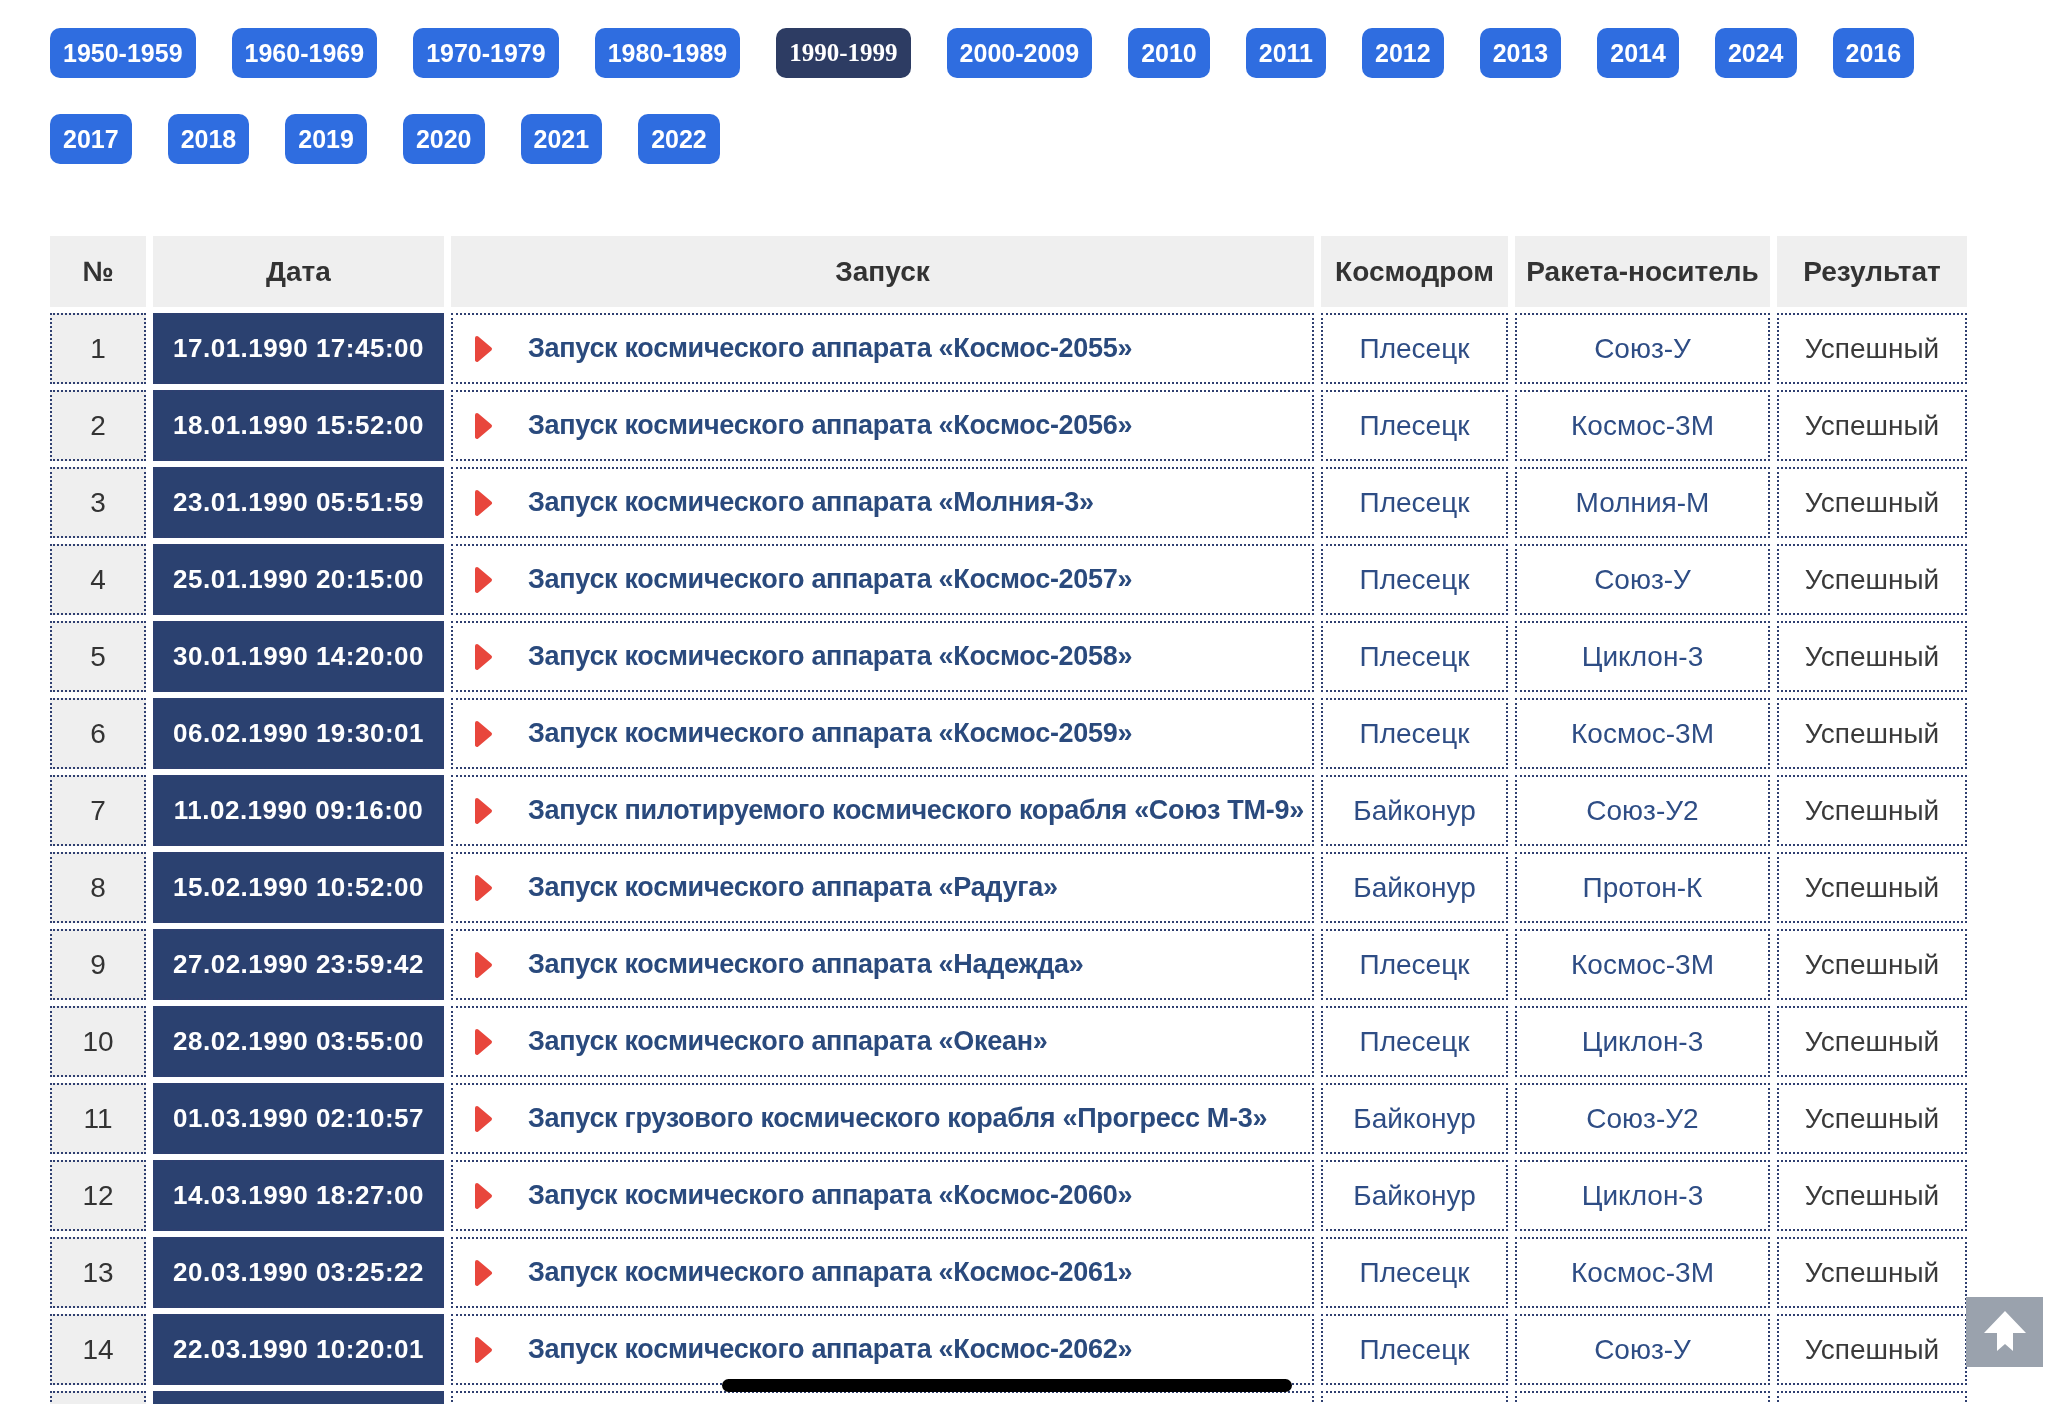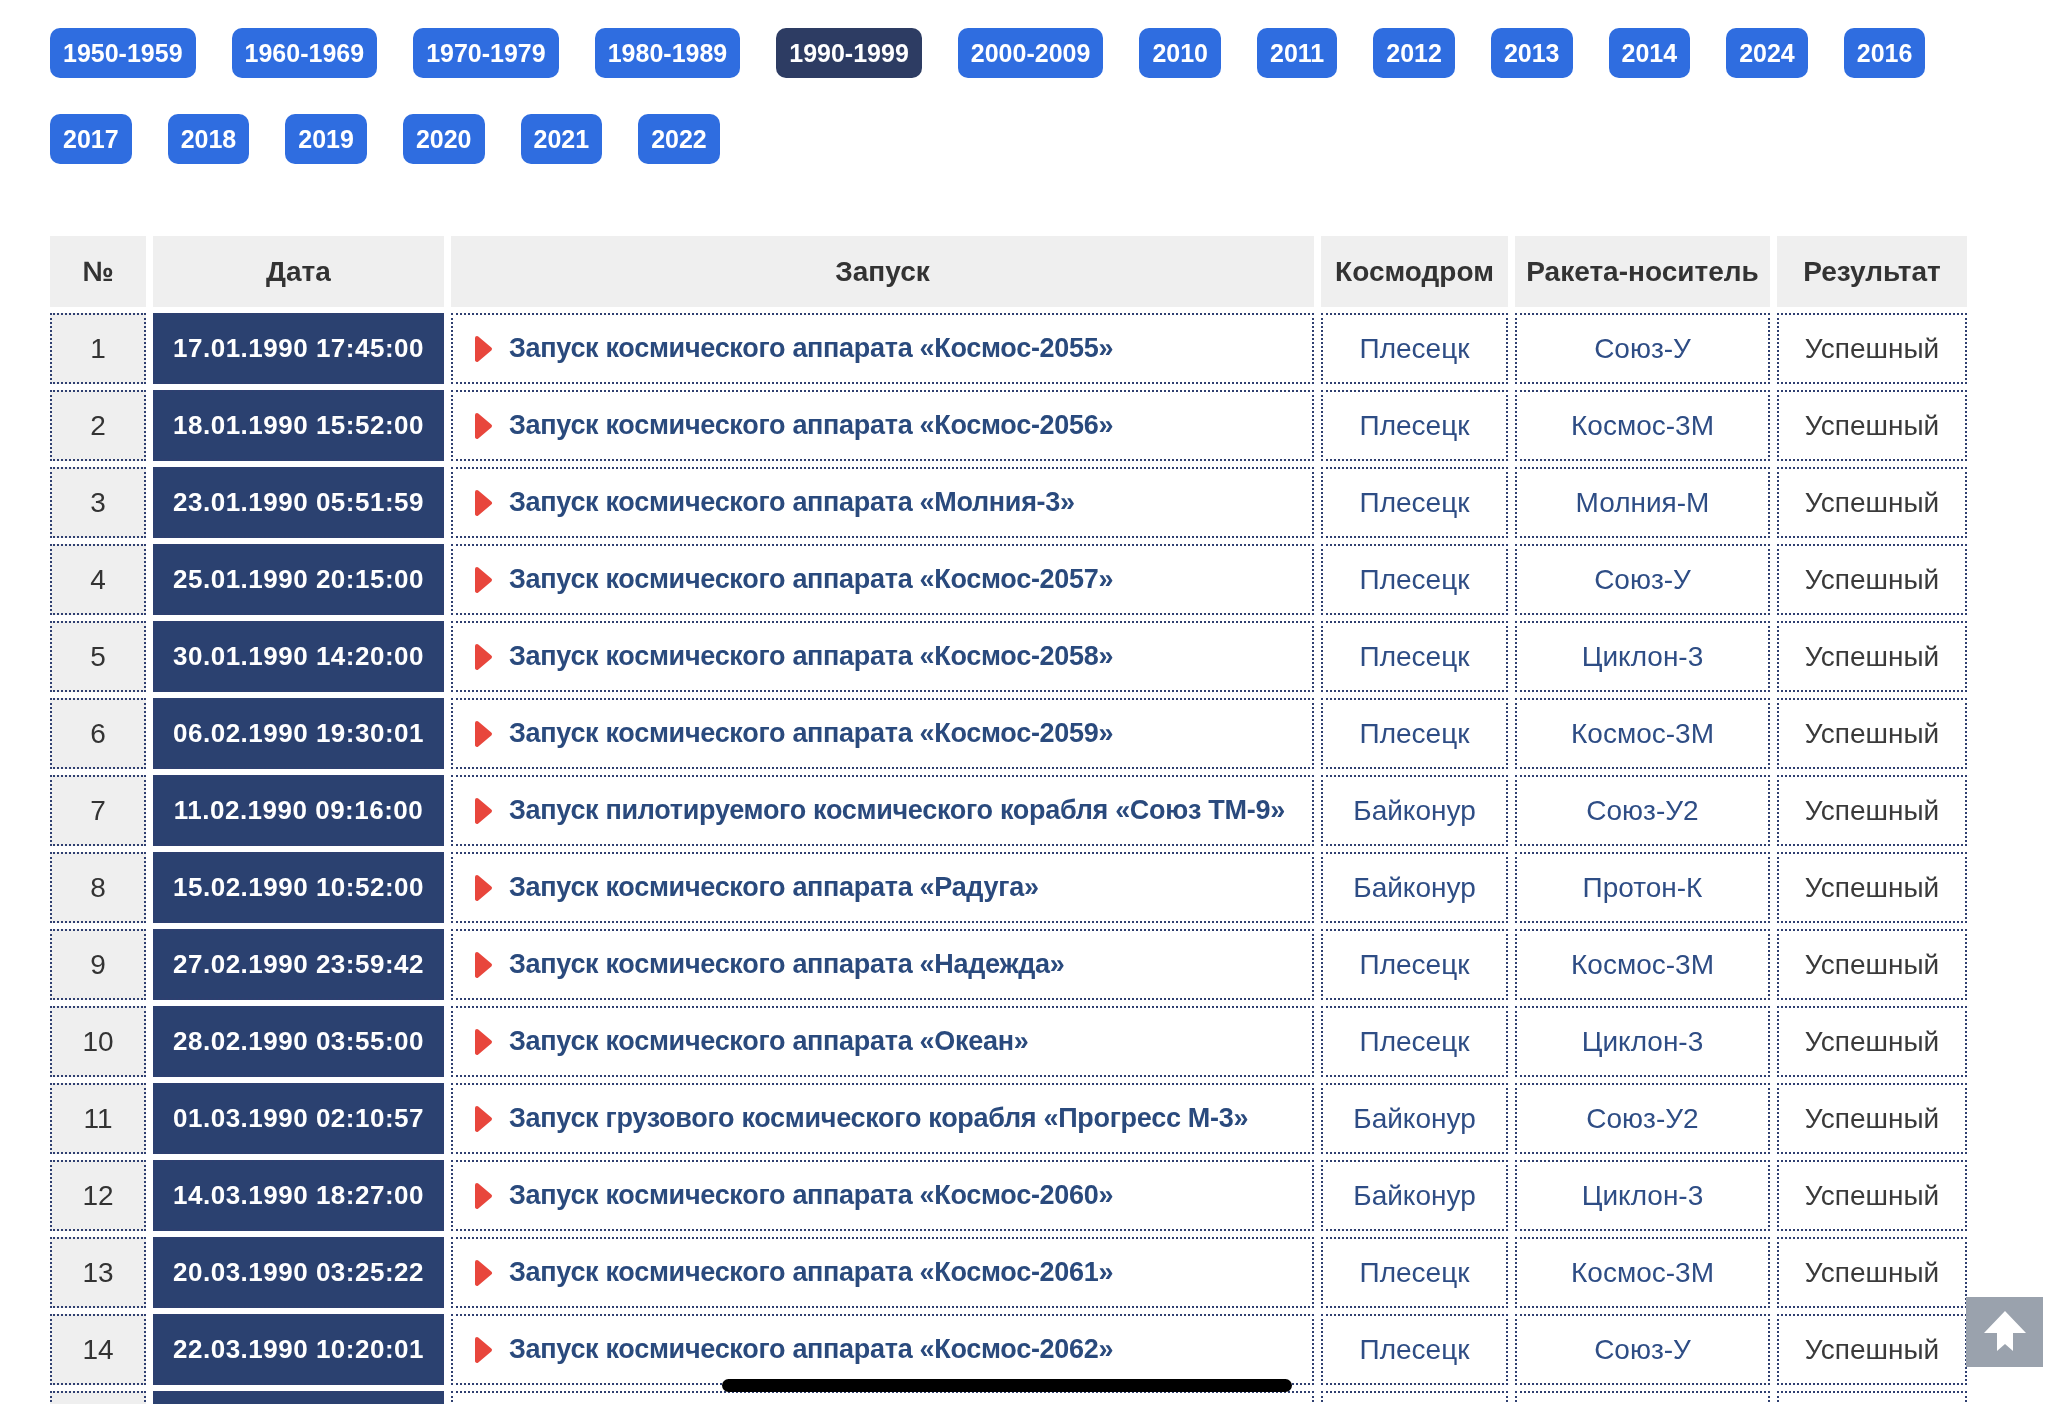--- a/index.html
+++ b/index.html
@@ -12,21 +12,21 @@
     position:absolute;left:50px;top:28px;width:1960px;
     display:flex;flex-wrap:wrap;column-gap:38px;row-gap:22px;gap:36px;
   }
   .year-btn{
     height:50px;padding:0 13px;box-sizing:border-box;
     background:var(--accent-blue,#2f6de0);color:#fff;
     font-weight:700;font-size:25px;font-family:inherit;
     border:none;border-radius:10px;cursor:pointer;
     display:flex;align-items:center;justify-content:center;
   }
-  .year-btn.selected{background:var(--selected-navy,#2d3c63);}
+  .year-btn.selected{background:var(--selected-navy,#2d3c63);font-family:Liberation Serif, serif;}
   
   .launch-table{
     position:absolute;left:50px;top:236px;
     display:grid;
     grid-template-columns:96px 291px 863px 187px 255px 190px;
     column-gap:7px;row-gap:6px;grid-auto-rows:71px;
   }
   .th{
     background:var(--header-gray,#efefef);color:#333;
     font-weight:700;font-size:28px;
@@ -39,21 +39,21 @@
     background:#fff;
   }
   .cell.num{background:var(--header-gray,#efefef);color:#333;}
   .cell.date{
     background:var(--date-navy,#2b4170);color:#fff;
     font-weight:700;font-size:26px;letter-spacing:0.5px;
   }
   .cell.launch{justify-content:flex-start;padding:0 20px;gap:16px;}
   .launch-text{
     color:var(--link-navy,#2a4a7d);font-weight:700;font-size:27px;
-    letter-spacing:-0.3px;white-space:nowrap;cursor:pointer;
+    letter-spacing:-0.3px;white-space:nowrap;cursor:pointer;margin-left:19px;
   }
   .play-icon{flex:0 0 auto;display:flex;}
   .cell.site,.cell.rocket{color:var(--site-navy,#2e4d85);}
   .cell.result{color:var(--result-text,#3a3a3a);}
   
   .black-bar{
     position:absolute;left:722px;top:1379px;width:570px;height:13px;
     background:#000;border-radius:7px;
   }
   .scroll-top{

